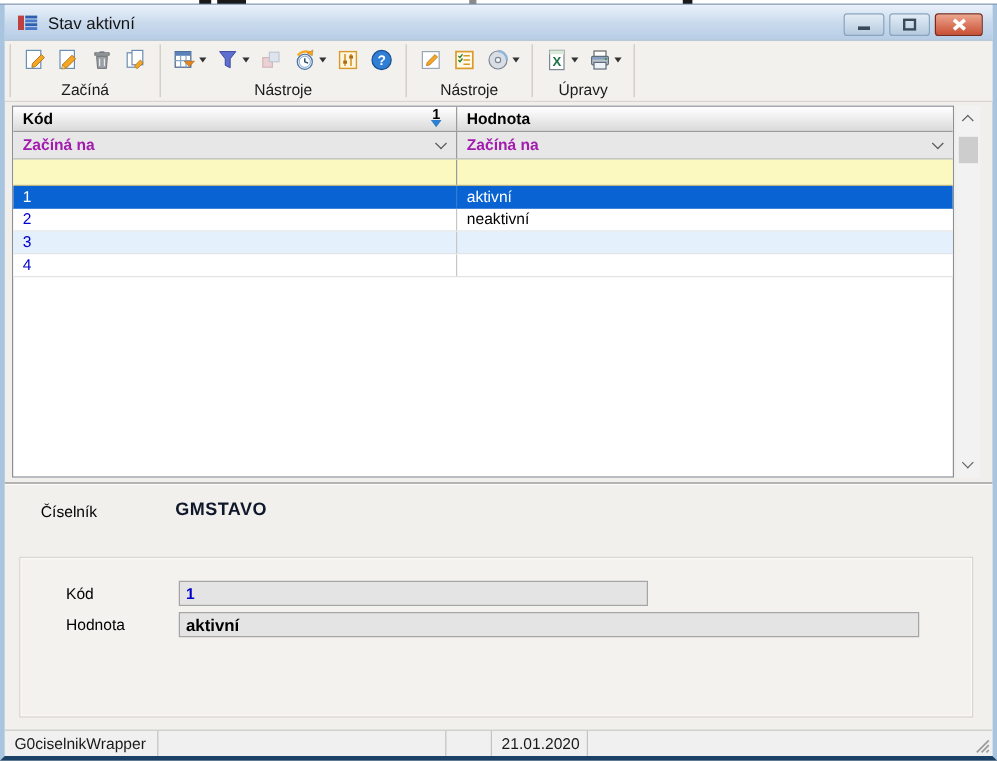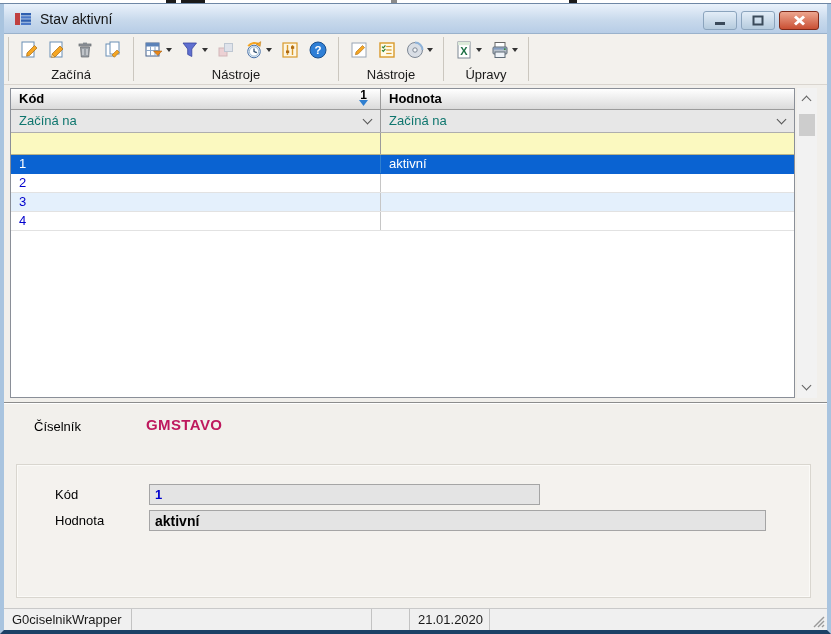--- a/index.html
+++ b/index.html
@@ -55,21 +55,21 @@
   .grid{
     position:absolute;left:6px;top:84px;width:785px;height:310px;box-sizing:border-box;
     background:#ffffff;border:1px solid #8a8f98;font-size:13px;overflow:hidden;
   }
   .gc{box-sizing:border-box;padding:0 6px 0 8px;overflow:hidden;white-space:nowrap;}
   .gc-kod{width:370px;border-right:1px solid #9b9b9b;position:relative;}
   .gc-hod{flex:1;}
   .ghead{display:flex;height:20px;line-height:19px;background:linear-gradient(#ffffff,#dadada);border-bottom:1px solid #9b9b9b;font-weight:bold;color:#000;}
   .sortwrap{position:absolute;right:12px;top:1px;display:flex;flex-direction:column;align-items:center;line-height:10px;cursor:pointer;}
   .sortnum{font-size:12px;font-weight:bold;}
-  .gfilter{display:flex;height:22px;line-height:21px;background:#e7e7e7;border-bottom:1px solid #aeaeae;color:#0f766e;}
+  .gfilter{display:flex;height:22px;line-height:21px;background:#e7e7e7;border-bottom:1px solid #aeaeae;color:#a21caf;font-weight:bold;}
   .gfilter .gc{position:relative;cursor:pointer;}
   .gfilter .gc-kod{border-right:1px solid #9b9b9b;}
   .chev{position:absolute;right:9px;top:6px;width:6px;height:6px;border-right:1.6px solid #555;border-bottom:1.6px solid #555;transform:rotate(45deg);}
   .gsearch{display:flex;height:21px;background:#fbf9c0;border-bottom:1px solid #b9b48a;}
   .gsearch .gc{padding:0;}
   .gsearch input{width:100%;height:100%;box-sizing:border-box;background:transparent;border:none;outline:none;padding:0 8px;font:13px "Liberation Sans",sans-serif;}
   .grow{display:flex;height:18px;line-height:17px;background:#fff;border-bottom:1px solid #e2e2e2;cursor:default;}
   .grow .gc-kod{color:#0000cd;border-right:1px solid #c6c6c6;}
   .grow.alt{background:#e4f0fc;}
   .grow.sel{background:#0a63d2;color:#fff;border-bottom-color:#0a63d2;}
@@ -81,21 +81,21 @@
   .sb-chev.up{top:9px;transform:rotate(225deg);}
   .sb-chev.down{bottom:9px;transform:rotate(45deg);}
   .sb-thumb{position:absolute;left:2px;top:26px;width:16px;height:22px;background:#cdcdcd;cursor:pointer;}
 
   
   .detail{
     position:absolute;left:0;top:398px;width:823px;height:206px;box-sizing:border-box;
     background:#f2f0ec;border-top:1px solid #8c8c8c;box-shadow:inset 0 1px 0 #ffffff;
   }
   .lbl-ciselnik{position:absolute;left:30px;top:16px;font-size:13px;color:#000;}
-  .val-ciselnik{position:absolute;left:142px;top:13px;font-size:15px;font-weight:bold;color:#be185d;letter-spacing:.4px;}
+  .val-ciselnik{position:absolute;left:142px;top:13px;font-size:15px;font-weight:bold;color:#0f172a;letter-spacing:.4px;}
   .groupbox{
     position:absolute;left:12px;top:61px;width:795px;height:134px;box-sizing:border-box;
     border:1px solid #d9d6cf;box-shadow:inset 0 0 0 1px #fbfaf7;background:#f4f2ee;
   }
   .f-label{position:absolute;left:38px;font-size:13px;color:#000;}
   .f-input{
     position:absolute;left:132px;height:21px;box-sizing:border-box;
     background:#e4e4e4;border:1px solid #a5a5a5;padding:0 5px;
     font-family:"Liberation Sans",sans-serif;font-weight:bold;
   }
@@ -342,20 +342,21 @@
         <input type="text" value="" style="">
       </div>
     </div>
     <div id="grid-rows">
         <div class="grow sel">
           <div class="gc gc-kod">1</div>
           <div class="gc gc-hod">aktivní</div>
         </div>
         <div class="grow">
           <div class="gc gc-kod">2</div>
+          <div class="gc gc-hod">neaktivní</div>
         </div>
         <div class="grow alt">
           <div class="gc gc-kod">3</div>
         </div>
         <div class="grow">
           <div class="gc gc-kod">4</div>
         </div>
       </div>
   </div>
 

